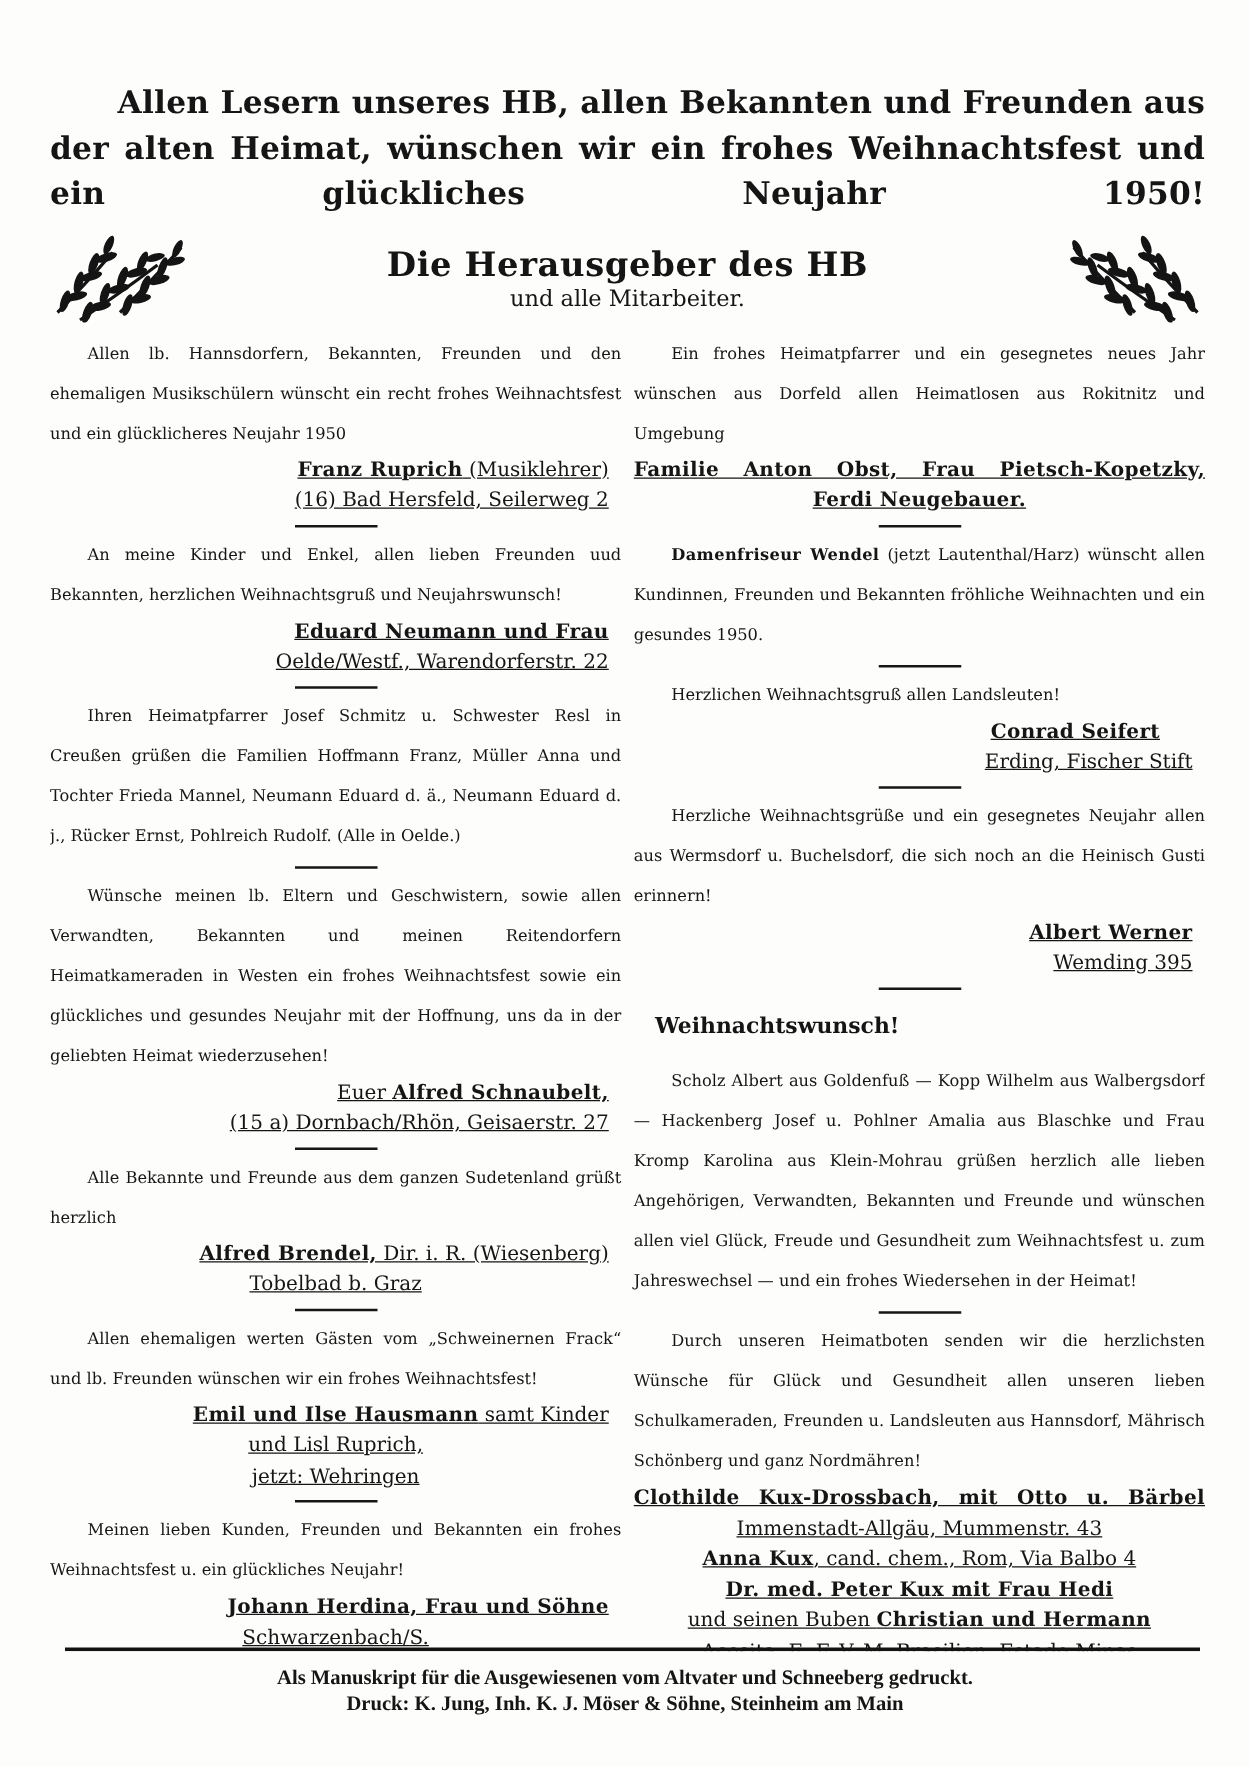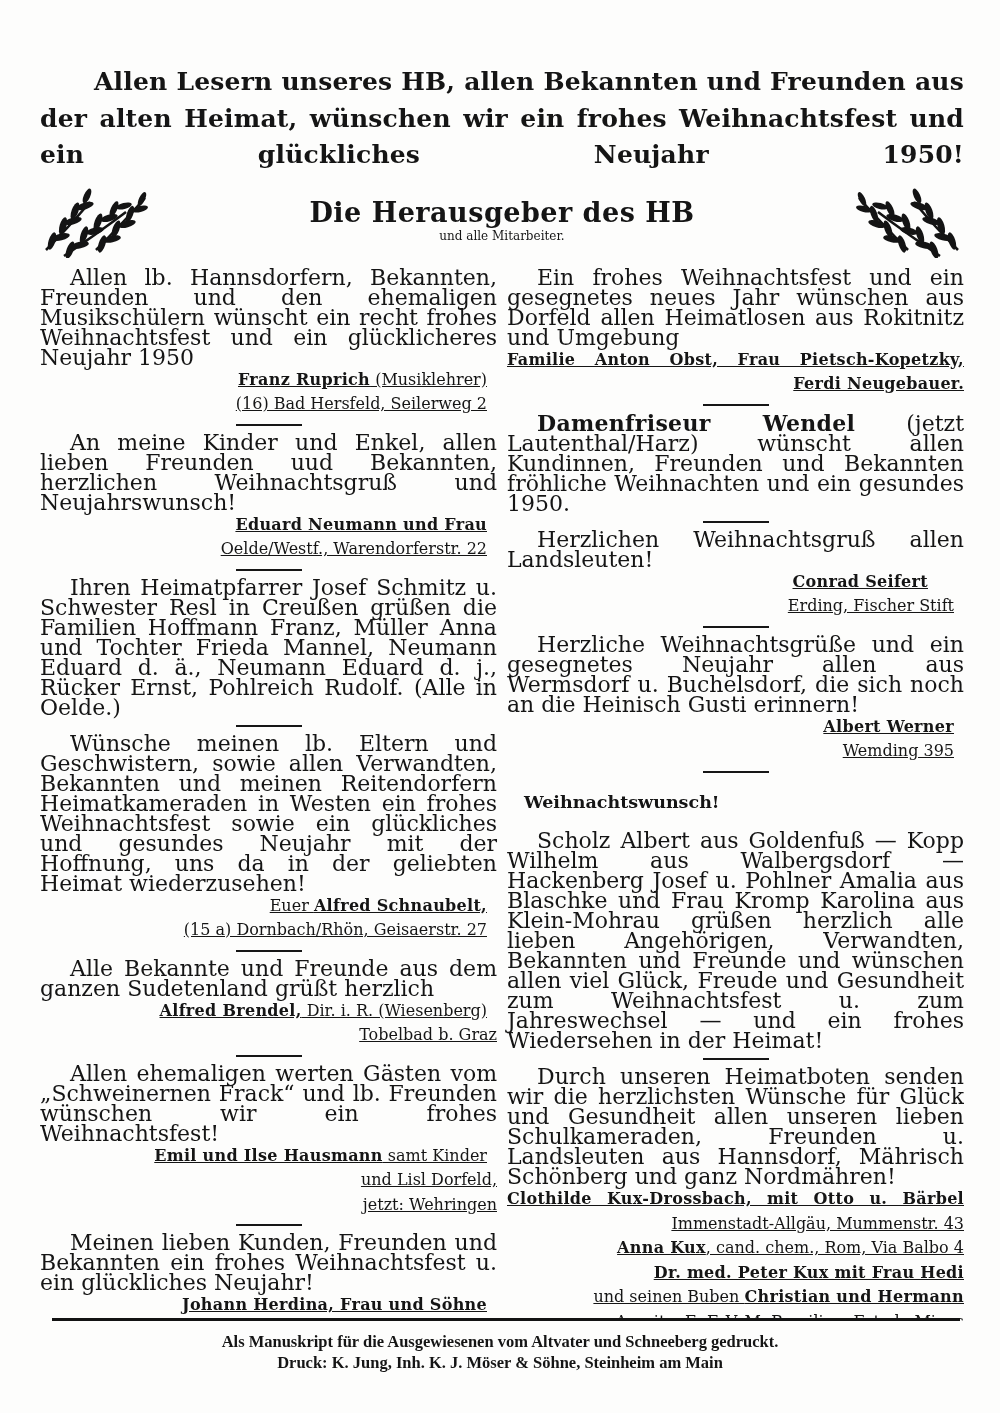--- a/index.html
+++ b/index.html
@@ -11,31 +11,31 @@
   .page{box-sizing:border-box;padding:64px 36px 0 40px;}
   .masthead{
     margin:0 0 10px 0;font-size:25px;font-weight:bold;line-height:1.46;
     text-align:justify;text-align-last:justify;text-indent:54px;letter-spacing:.2px;
   }
   .pub-row{display:flex;align-items:flex-start;justify-content:space-between;height:80px;margin-bottom:4px;}
   .ornament{width:112px;height:74px;flex:0 0 auto;}
   .ornament.flip{transform:scaleX(-1);}
   .pub-center{flex:1;text-align:center;padding-top:2px;margin-top:11px;}
   .pub-title{font-size:27px;font-weight:bold;letter-spacing:.5px;}
-  .pub-sub{font-size:12px;margin-top:1px;}
+  .pub-sub{font-size:18px;margin-top:1px;}
   .columns{display:flex;gap:10px;height:1076px;overflow:hidden;}
   .col{width:457px;flex:0 0 auto;}
   .entry{margin:0;}
-  .body{margin:0;font-size:22px;line-height:20px;text-align:justify;text-indent:30px;}
+  .body{margin:0;font-size:13px;line-height:32px;text-align:justify;text-indent:30px;}
   .heading{margin:17px;font-size:17.5px;line-height:24.5px;font-weight:bold;}
   .sig{margin:0;font-size:16px;line-height:24.5px;text-decoration:underline;}
   .sig b, .body b{letter-spacing:.3px;}
   .right{text-align:right;padding-right:10px;}
   .pr36{padding-right:36px;}
-  .center{text-align:right;}
+  .center{text-align:center;}
   .full{text-align:justify;text-align-last:justify;}
   .rule{width:66px;border-top:2px solid #161616;margin:7px auto 7px;}
   .footer-rule{position:absolute;left:52px;right:40px;top:1318px;border-top:3px solid #131313;}
   .footer{
     position:absolute;top:1321px;left:0;right:0;height:92px;background:#fdfdfc;
     text-align:center;font-family:"Liberation Serif", serif;font-weight:bold;
     font-size:16.5px;line-height:21px;padding-top:10px;
   }
 </style>
 </head>
@@ -147,37 +147,37 @@
       <div class="entry">
         <p class="body">Alle Bekannte und Freunde aus dem ganzen Sudetenland grüßt herzlich</p>
         <p class="sig right"><b>Alfred Brendel,</b><span> Dir. i. R. (Wiesenberg)</span></p>
         <p class="sig center">Tobelbad b. Graz</p>
       </div>
       <div class="rule"></div>
 
       <div class="entry">
         <p class="body">Allen ehemaligen werten Gästen vom „Schweinernen Frack“ und lb. Freunden wünschen wir ein frohes Weihnachtsfest!</p>
         <p class="sig right"><b>Emil und Ilse Hausmann</b><span> samt Kinder</span></p>
-        <p class="sig center">und Lisl Dorfeld,</p>
+        <p class="sig center">und Lisl Ruprich,</p>
         <p class="sig center">jetzt: Wehringen</p>
       </div>
       <div class="rule"></div>
 
       <div class="entry">
         <p class="body">Meinen lieben Kunden, Freunden und Bekannten ein frohes Weihnachtsfest u. ein glückliches Neujahr!</p>
         <p class="sig right"><b>Johann Herdina, Frau und Söhne</b></p>
         <p class="sig center">Schwarzenbach/S.</p>
       </div>
 
     </div>
 
     <div class="col">
 
       <div class="entry">
-        <p class="body">Ein frohes Weihnachtsfest und ein gesegnetes neues Jahr wünschen aus Dorfeld allen Heimatlosen aus Rokitnitz und Umgebung</p>
+        <p class="body">Ein frohes Heimatpfarrer und ein gesegnetes neues Jahr wünschen aus Dorfeld allen Heimatlosen aus Rokitnitz und Umgebung</p>
         <p class="sig full"><b>Familie Anton Obst, Frau Pietsch-Kopetzky,</b></p>
         <p class="sig center"><b>Ferdi Neugebauer.</b></p>
       </div>
       <div class="rule"></div>
 
       <div class="entry">
         <p class="body"><b>Damenfriseur Wendel</b><span> (jetzt Lautenthal/Harz) wünscht allen Kundinnen, Freunden und Bekannten fröhliche Weihnachten und ein gesundes 1950.</span></p>
       </div>
       <div class="rule"></div>
 

